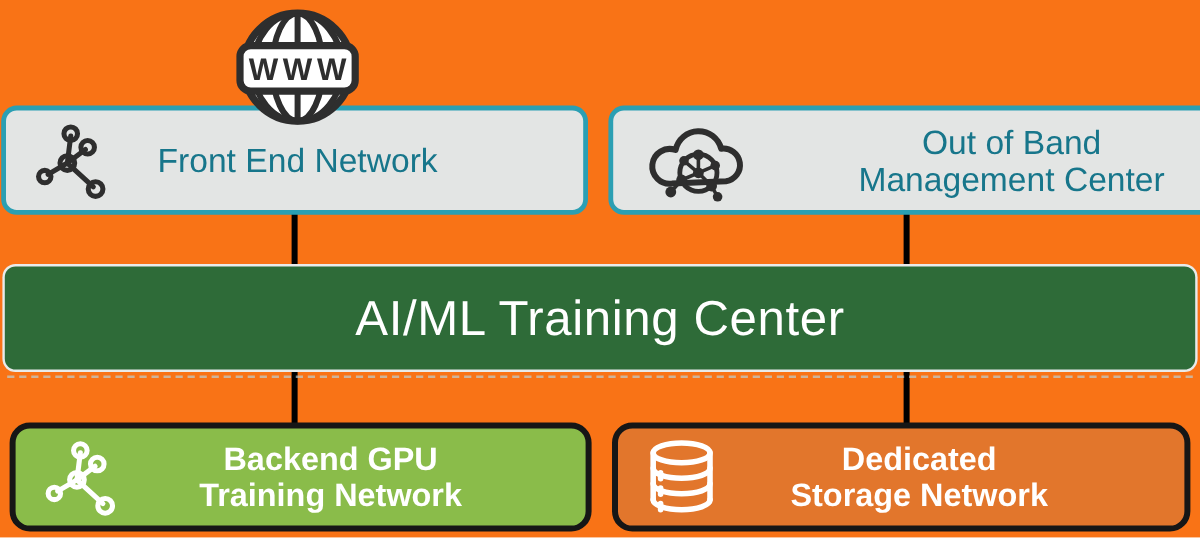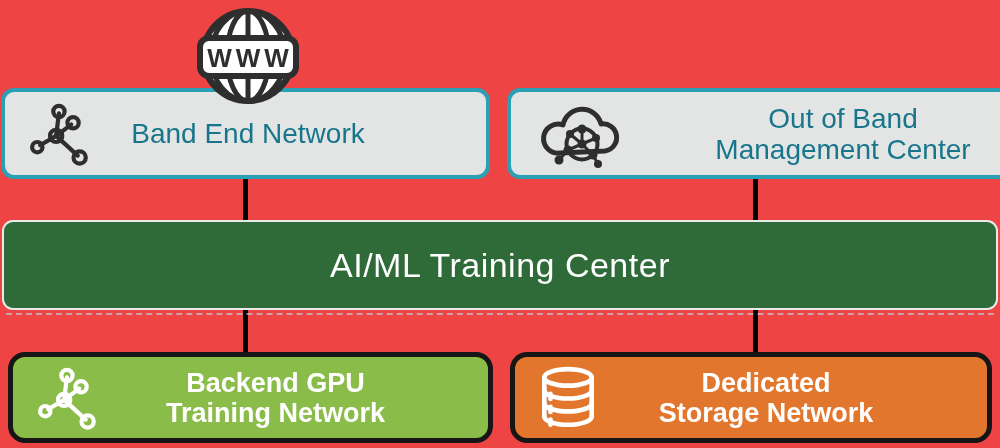--- a/index.html
+++ b/index.html
@@ -1,17 +1,17 @@
 <!DOCTYPE html>
 <html><head>
 <meta charset="utf-8">
 <style>
   html,body { margin:0; padding:0; background:#fff; }
   .canvas {
-    position:relative; width:1000px; height:448px; background:#ef4444;
+    position:relative; width:1000px; height:448px; background:#f97316;
     font-family:"Liberation Sans", sans-serif; overflow:hidden;text-decoration:underline;
   }
   .box { position:absolute; box-sizing:border-box; display:flex; align-items:center; }
 
   
   .top-box {
     top:88px; height:91px; background:#e3e5e4;
     border:4px solid #2b9fb3; border-radius:13px; z-index:2;
   }
   #front-end-box { left:1px;  width:489px; }
@@ -22,21 +22,21 @@
     flex:1; text-align:center; color:#17768b; font-size:28px; line-height:31px; font-weight:400;
   }
   #front-end-box .teal-label { padding-right:100px; }
 
   
   #center-bar {
     left:4px; top:222px; width:992px; height:86px; background:#2e6b38;
     border-radius:9px; box-shadow:0 0 0 2px #e9ebea;
     display:flex; align-items:center; justify-content:center; z-index:2;
   }
-  #center-bar .bar-label { color:#ffffff; font-size:34px; font-weight:400; letter-spacing:.5px; }
+  #center-bar .bar-label { color:#ffffff; font-size:41px; font-weight:400; letter-spacing:.5px; }
 
   
   .shadow-dots {
     position:absolute; left:6px; top:313px; width:988px; height:0;
     border-top:2px dashed #b9d6e0; opacity:.65; z-index:1;
   }
 
   
   .bottom-box {
     top:352px; height:91px; border:5px solid #161616; border-radius:17px; z-index:2;
@@ -88,21 +88,21 @@
           <line x1="32" y1="36" x2="15" y2="46"></line>
           <line x1="32" y1="36" x2="55" y2="57"></line>
           <circle cx="32" cy="36" r="6.5"></circle>
           <circle cx="35" cy="10" r="6"></circle>
           <circle cx="50" cy="22" r="6"></circle>
           <circle cx="12" cy="48" r="5.5"></circle>
           <circle cx="57" cy="59" r="6.5"></circle>
         </g>
       </svg>
     </span>
-    <div class="teal-label">Band End Network</div>
+    <div class="teal-label">Front End Network</div>
   </div>
 
   <div class="box top-box" id="oob-box">
     <span class="icon-slot">
       <svg width="92" height="76" viewBox="0 0 92 76">
         <path class="stroke-dark" stroke-width="5" stroke-linecap="round" stroke-linejoin="round" d="M24 57 a14.5 14.5 0 1 1 3 -28 a19.5 19.5 0 0 1 38 -1 a13.5 13.5 0 1 1 4 27 l-45 2 z" fill="none"></path>
         <circle class="stroke-dark" cx="46" cy="48" r="15.5" stroke-width="4"></circle>
         <g stroke="#2e2e2e" stroke-width="3">
           <line x1="46" y1="48" x2="46" y2="33"></line>
           <line x1="46" y1="48" x2="60" y2="42"></line>

